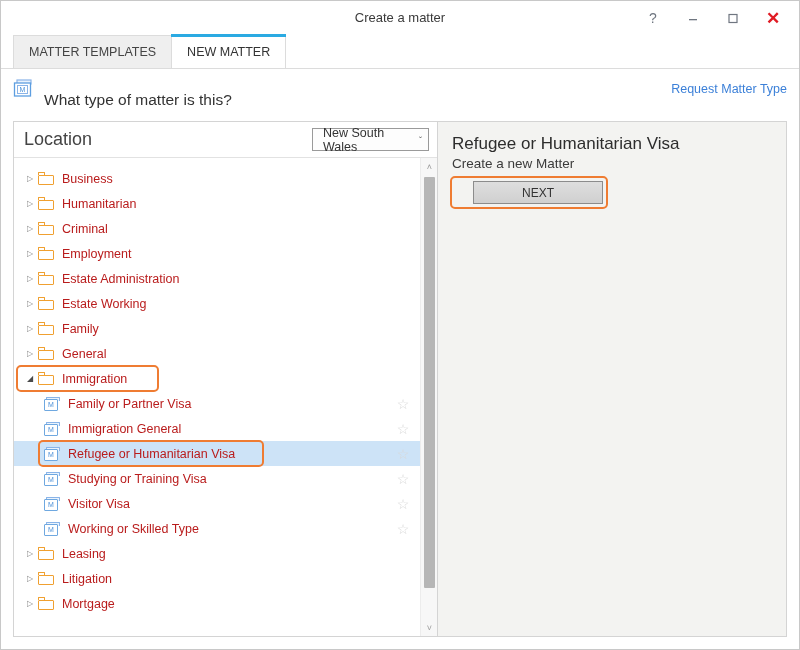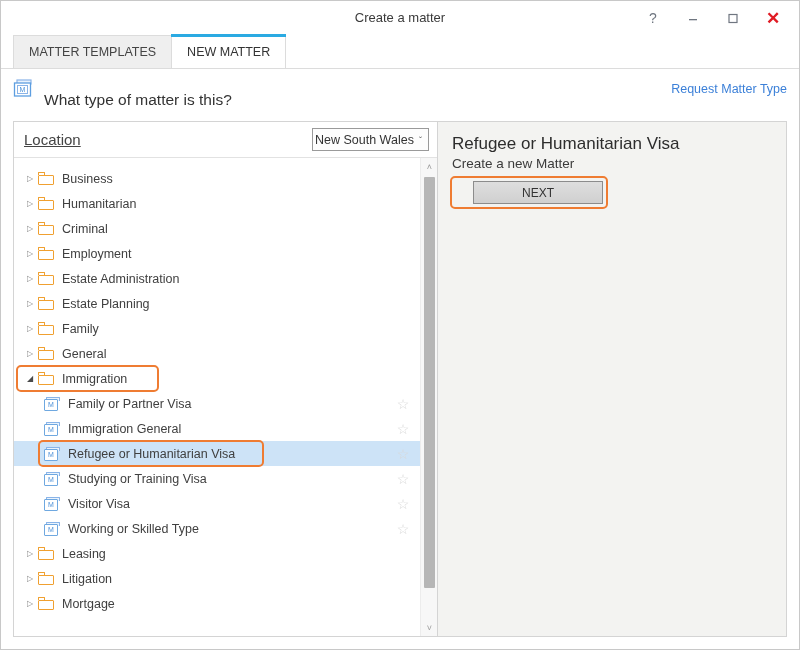--- a/index.html
+++ b/index.html
@@ -135,31 +135,31 @@
   .locationbar {
     position: relative;
     height: 36px;
     flex: 0 0 36px;
     border-bottom: 1px solid #e2e2e2;
     display: flex;
     align-items: center;
     padding: 0 8px 0 10px;
     background: #ffffff;
   }
-  .loclabel { font-size: 15px; color: #444; text-decoration: underline; }
+  .loclabel { font-size: 18px; color: #444; }
   .locselect {
     position: absolute;
     right: 8px;
     width: 117px;
     height: 23px;
     border: 1px solid #9a9a9a;
     background: #fdfdfd;
     display: flex;
     align-items: center;
-    padding: 0 2px;
+    padding: 0 10px;
     font-size: 12.5px;
     color: #333;
     cursor: default;
   }
   .locselect .caret {
     position: absolute;
     right: 6px;
     font-size: 9px;
     color: #555;
   }
@@ -243,21 +243,21 @@
     background: #ffffff;
     display: flex; align-items: center; justify-content: center;
     font-size: 7px;
     color: #4b90d8;
     line-height: 1;
     font-family: "Liberation Sans", sans-serif;
   }
 
   .rowlabel {
     font-size: 12.5px;
-    color: #404040;
+    color: #b91c1c;
     white-space: nowrap;
   }
   .star {
     position: absolute;
     right: 10px;
     top: 50%;
     transform: translateY(-50%);
     width: 14px; height: 14px;
     color: #d8d8d8;
     font-size: 14px;
@@ -434,21 +434,21 @@
                 <span class="f-body"></span>
               </span>
               <span class="rowlabel">Estate Administration</span>
             </div>
             <div class="row">
               <span class="twisty">▷</span>
               <span class="folder-icon">
                 <span class="f-tab"></span>
                 <span class="f-body"></span>
               </span>
-              <span class="rowlabel">Estate Planning</span>
+              <span class="rowlabel">Estate Working</span>
             </div>
             <div class="row">
               <span class="twisty">▷</span>
               <span class="folder-icon">
                 <span class="f-tab"></span>
                 <span class="f-body"></span>
               </span>
               <span class="rowlabel">Family</span>
             </div>
             <div class="row">

